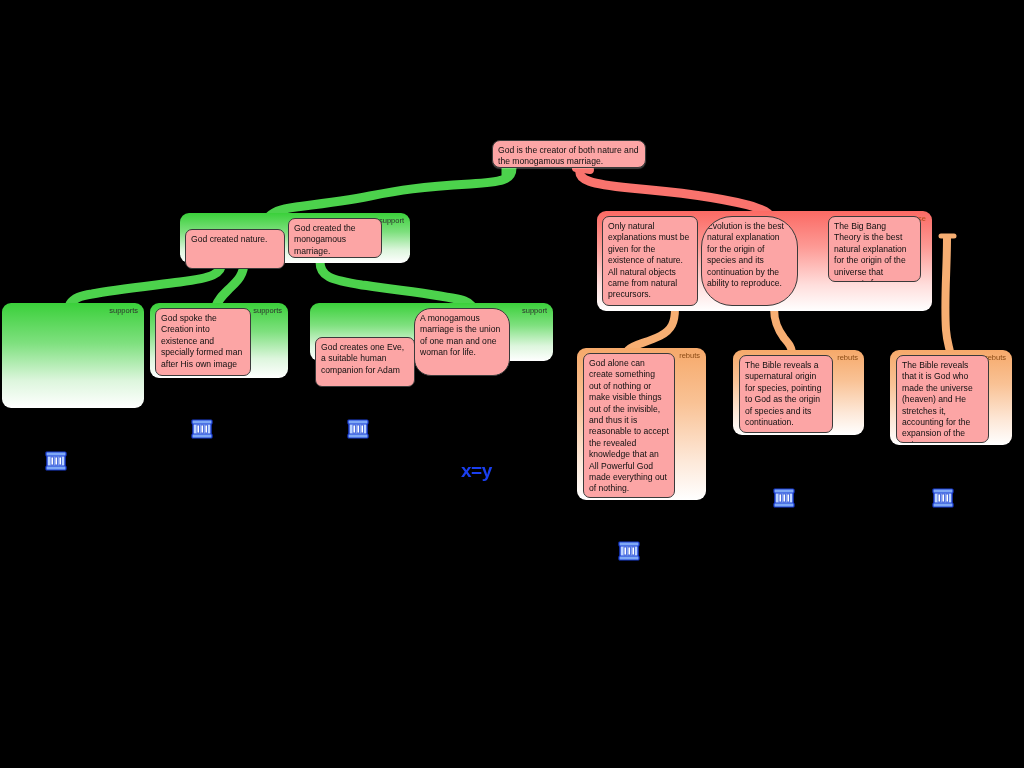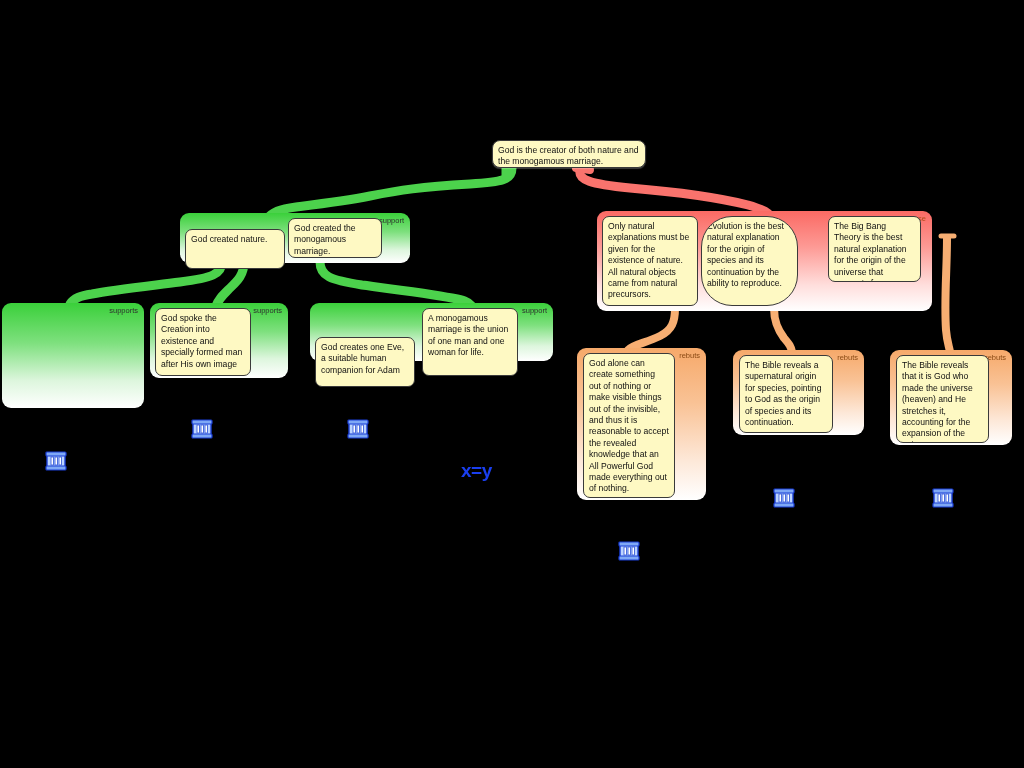--- a/index.html
+++ b/index.html
@@ -22,21 +22,21 @@
 
   .group-label{
     position:absolute;top:3px;right:6px;font-size:7.5px;line-height:9px;
     color:#2f2f2f;letter-spacing:0px;white-space:nowrap;
   }
   .group.oppose .group-label{color:#b24a18;}
   .group.rebut  .group-label{color:#8a4a14;}
 
   
   .node{
-    position:absolute;background:#fef9c3;border:1px solid #3a3a3a;border-radius:7px;
+    position:absolute;background:#fca5a5;border:1px solid #3a3a3a;border-radius:7px;
     box-sizing:border-box;padding:4px 5px 3px 5px;
     font-size:8.6px;line-height:11.4px;color:#101010;
     overflow:hidden;
   }
   .node.root{border-radius:8px;box-shadow:0 1px 1px rgba(255,255,255,.25);}
 
   
   .icon-badge{position:absolute;z-index:3;width:22px;height:22px;}
   .icon-eq{
     position:absolute;z-index:3;color:#1a3ff0;font-weight:bold;font-size:19px;
@@ -85,21 +85,21 @@
   </div>
 
   <div class="group support" style="left:150px;top:303px;width:138px;height:75px;">
     <span class="group-label">supports</span>
     <div class="node" style="left:5px;top:5px;width:96px;height:68px;">God spoke the Creation into existence and specially formed man after His own image</div>
   </div>
 
   <div class="group support" style="left:310px;top:303px;width:243px;height:58px;">
     <span class="group-label">support</span>
     <div class="node" style="left:5px;top:5px;width:100px;height:50px;margin-top:29px;">God creates one Eve, a suitable human companion for Adam</div>
-    <div class="node" style="left:112px;top:5px;width:96px;height:68px;">A monogamous marriage is the union of one man and one woman for life.</div>
+    <div class="node" style="left:104px;top:5px;width:96px;height:68px;border-radius:17px;">A monogamous marriage is the union of one man and one woman for life.</div>
   </div>
 
   <div class="group oppose" style="left:597px;top:211px;width:335px;height:100px;padding-left:20px;">
     <span class="group-label">oppose</span>
     <div class="node" style="left:5px;top:5px;width:96px;height:90px;">Only natural explanations must be given for the existence of nature. All natural objects came from natural precursors.</div>
     <div class="node" style="left:104px;top:5px;width:97px;height:90px;border-radius:31px;">Evolution is the best natural explanation for the origin of species and its continuation by the ability to reproduce.</div>
     <div class="node" style="left:204px;top:5px;width:93px;height:66px;margin-left:27px;">The Big Bang Theory is the best natural explanation for the origin of the universe that accounts for an expanding universe.</div>
   </div>
 
   <div class="group rebut" style="left:577px;top:348px;width:129px;height:152px;">

